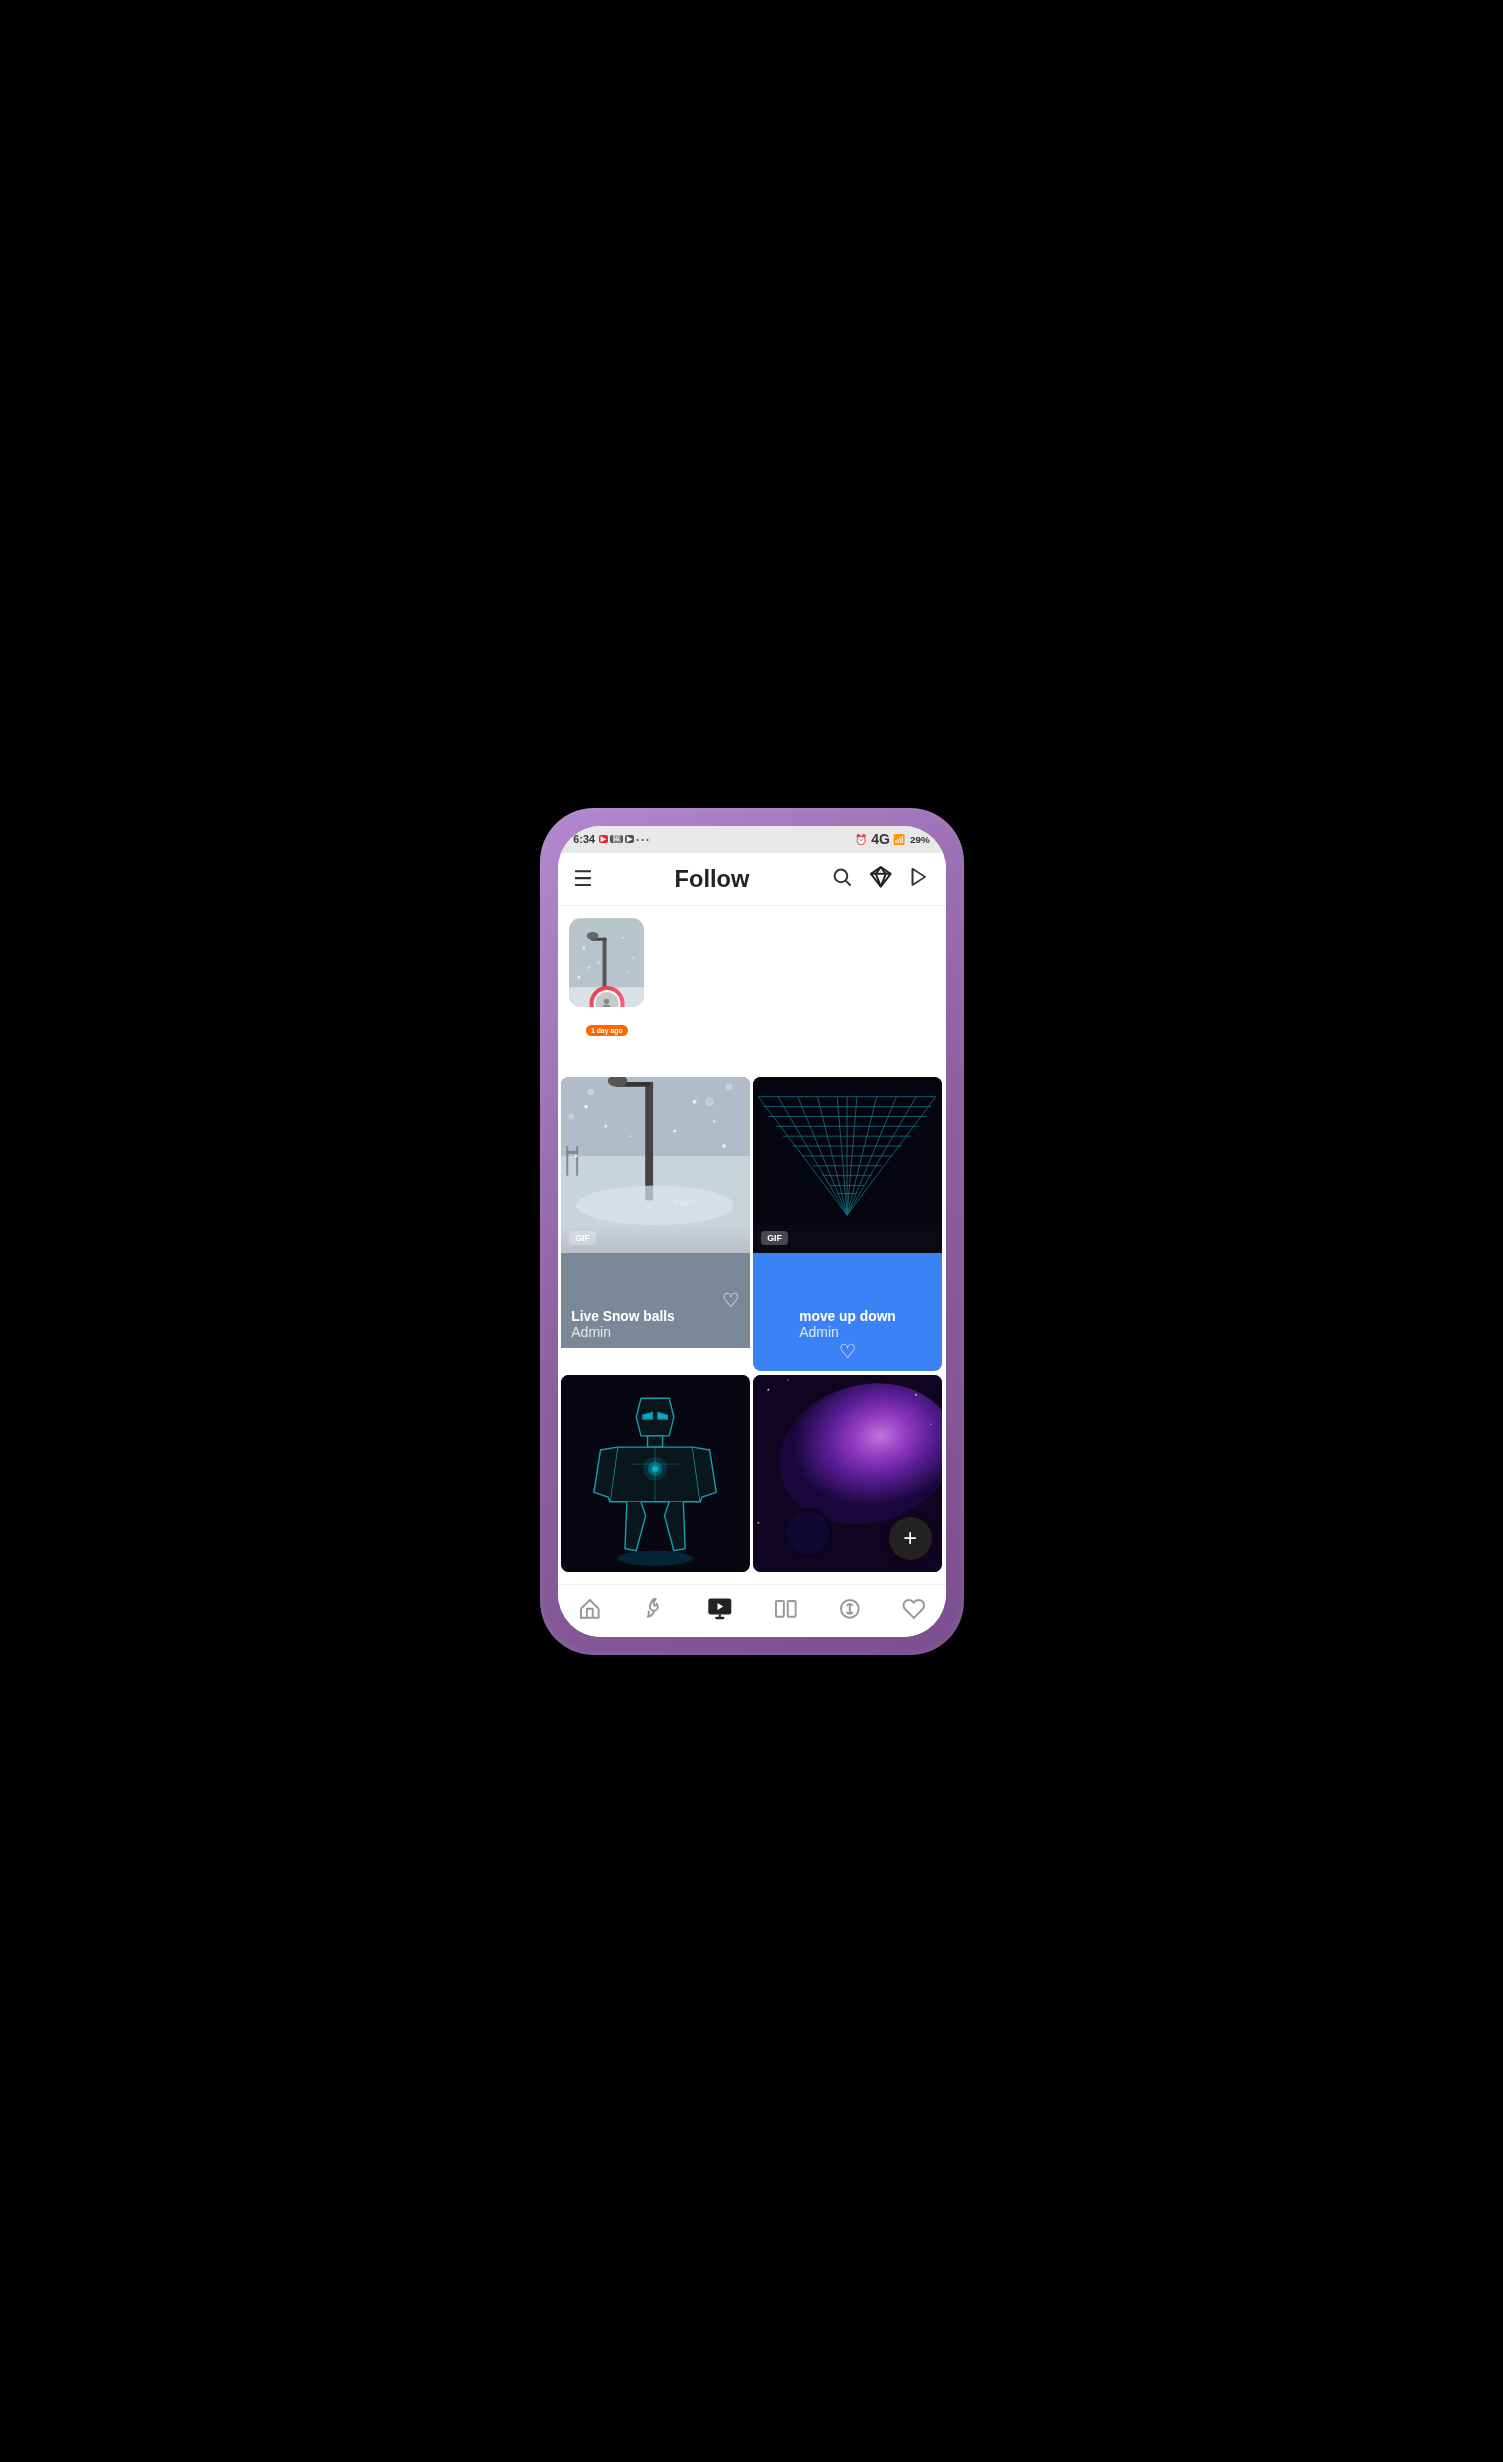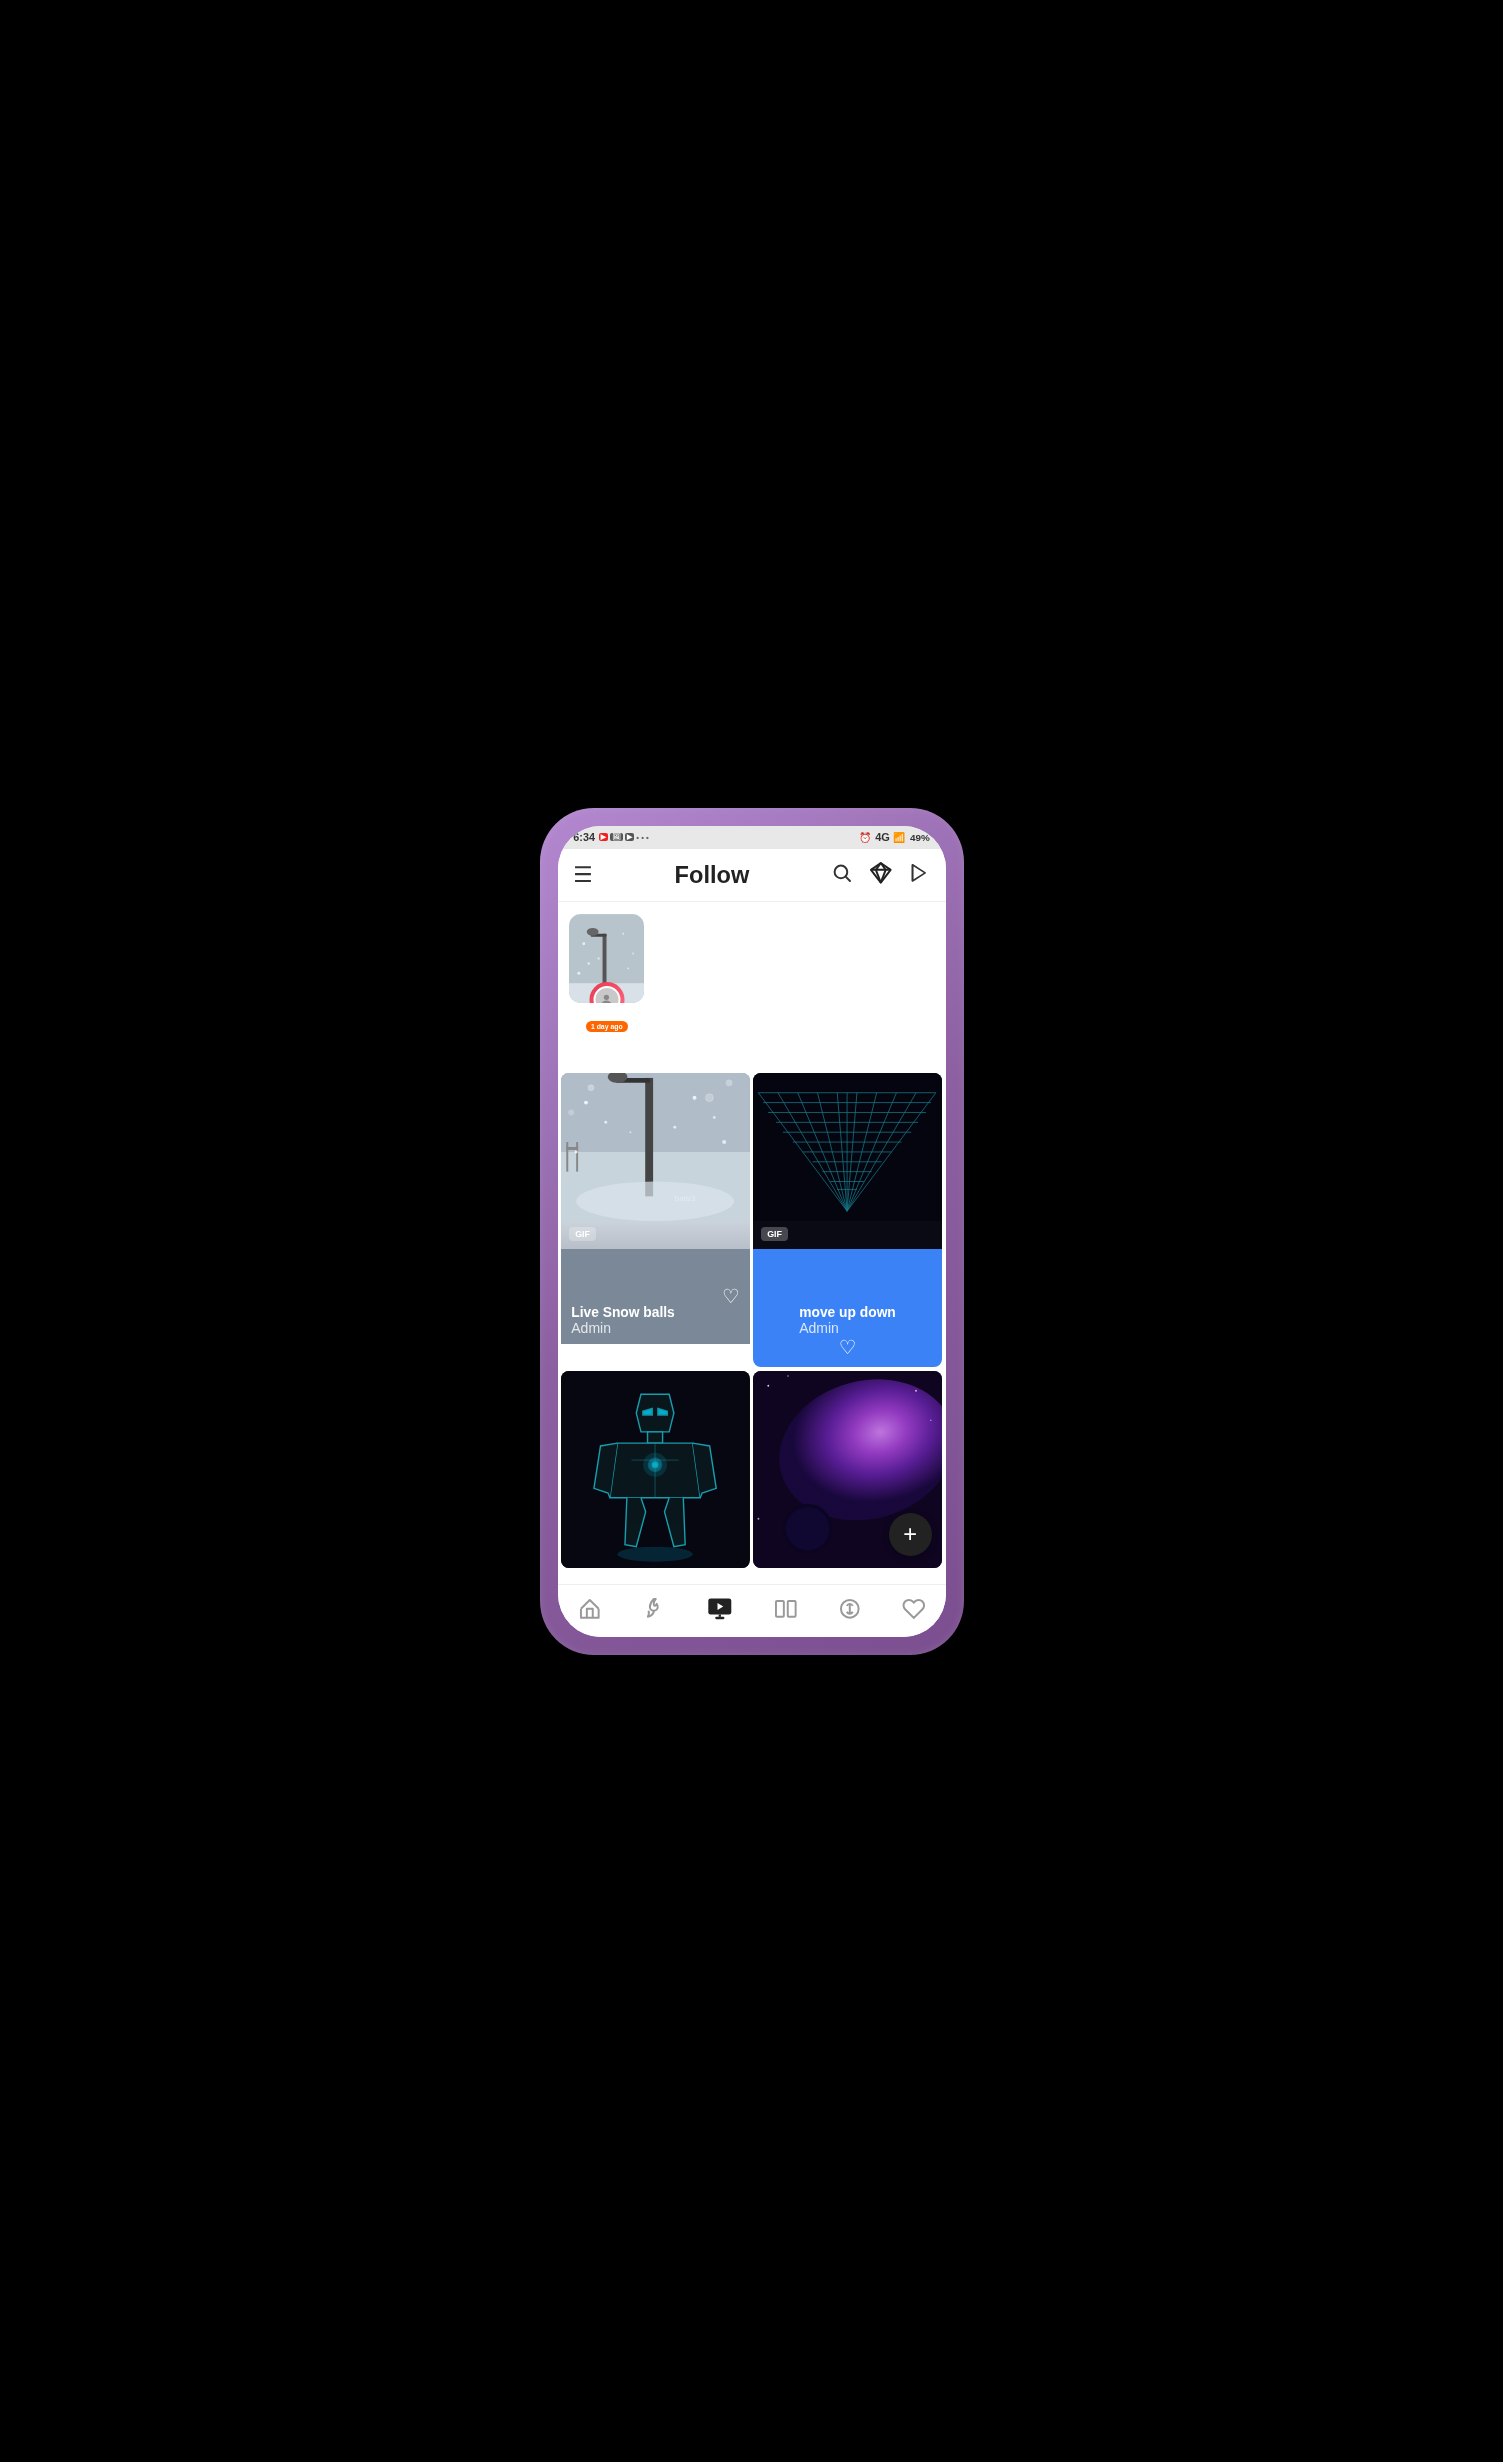--- a/index.html
+++ b/index.html
@@ -251,23 +251,23 @@
         <span>6:34</span>
         <span style="font-size:8.9px; display:flex;gap:2px;align-items:center;">
           <span style="background:#e22;color:#fff;font-size:6.9px;padding:0 2px;border-radius:2px;">▶</span>
           <span style="background:#555;color:#fff;font-size:6.9px;padding:0 2px;border-radius:2px;">🖼</span>
           <span style="background:#555;color:#fff;font-size:6.9px;padding:0 2px;border-radius:2px;">▶</span>
           <span style="color:#666;font-size:7.9px;">• • •</span>
         </span>
       </div>
       <div class="status-right">
         <span style="font-size:9.9px;">⏰</span>
-        <span style="font-size:11px;">4G</span>
+        <span style="font-size:14px;">4G</span>
         <span style="font-size:9.9px;">📶</span>
-        <span style="font-size:9.9px;">49%</span>
+        <span style="font-size:9.9px;">29%</span>
       </div>
     </div>
 
     <div class="header">
       <span class="icon-btn" style="font-size:21.7px;">☰</span>
       <span class="header-title">Follow</span>
       <div class="header-icons">
 
         <span class="icon-btn">
           <svg width="21.7" height="21.7" viewBox="0 0 24 24" fill="none" stroke="#333" stroke-width="2.2" stroke-linecap="round" stroke-linejoin="round">

